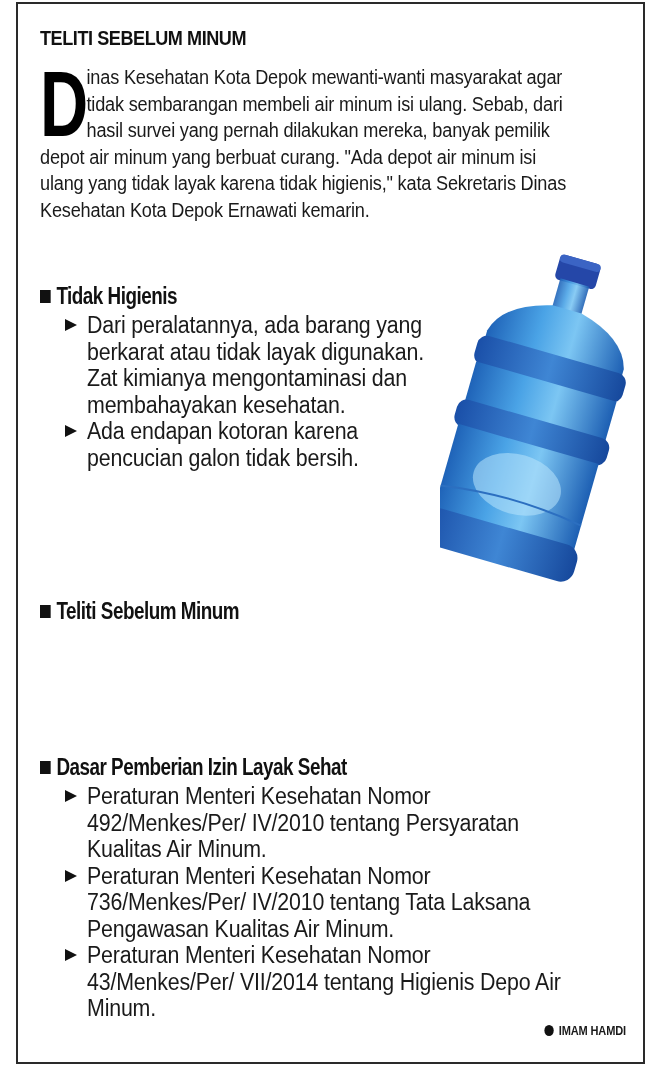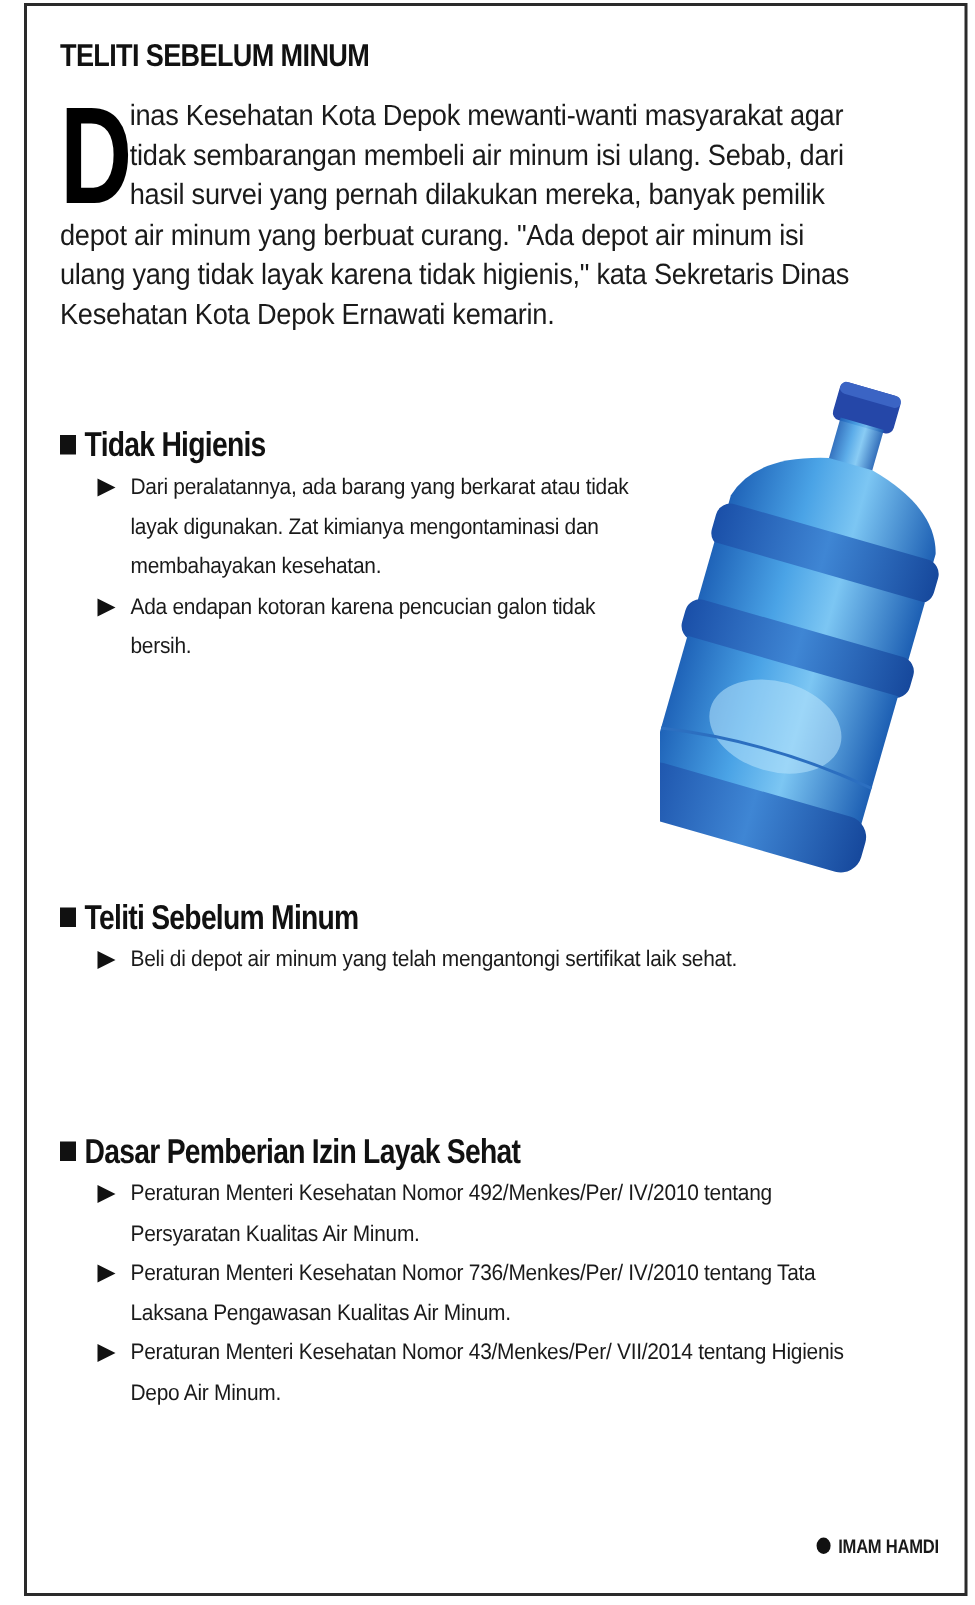--- a/index.html
+++ b/index.html
@@ -5,21 +5,21 @@
   html, body { margin:0; padding:0; background:#fff; }
   body { width:650px; height:1070px; position:relative; overflow:hidden; font-family:"Liberation Sans", sans-serif; color:#1a1a1a; }
   .frame { position:absolute; left:16px; top:2px; width:629px; height:1062px; border:2px solid #2a2a2a; box-sizing:border-box; background:#fff; }
   .title { position:absolute; left:40px; top:26px; font-family:"Liberation Sans", sans-serif; font-weight:bold; font-size:21px; letter-spacing:-0.5px; transform:scaleX(0.86); transform-origin:left top; color:#111; }
   .body-text { position:absolute; left:40px; top:64px; width:580px; font-size:19.5px; line-height:26.5px; letter-spacing:-0.2px; transform:scaleX(0.93); transform-origin:left top; }
   .dropcap { float:left; font-family:"Liberation Sans", sans-serif; font-weight:bold; font-size:92px; line-height:76px; height:76px; margin:2px 6px 0 0; transform:scaleX(0.78); transform-origin:left top; width:44px; color:#000; }
   .section { position:absolute; left:40px; }
   .section-head { font-weight:bold; font-size:23px; letter-spacing:-0.6px; transform:scaleX(0.82); transform-origin:left top; white-space:nowrap; color:#111; display:flex; align-items:center; }
   .square { display:inline-block; width:13px; height:13px; background:#111; margin-right:7px; }
   ul.items { list-style:none; margin:2px 0 0 0; padding:0; }
-  ul.items li { position:relative; padding-left:47px; font-size:15px; line-height:26.5px; letter-spacing:-0.2px; }
+  ul.items li { position:relative; padding-left:47px; font-size:23px; line-height:26.5px; letter-spacing:-0.2px; }
   ul.items li .tri { position:absolute; left:25px; top:7px; width:0; height:0; border-top:6.5px solid transparent; border-bottom:6.5px solid transparent; border-left:12px solid #111; }
   .txt { display:block; transform:scaleX(0.93); transform-origin:left top; }
   .credit { position:absolute; right:24px; top:1023px; font-weight:bold; font-size:13px; letter-spacing:-0.2px; display:flex; align-items:center; transform:scaleX(0.85); transform-origin:right center; }
   .dot { display:inline-block; width:11px; height:11px; border-radius:50%; background:#111; margin-right:6px; }
   .bottle { position:absolute; left:440px; top:250px; width:210px; height:345px; }
 </style>
 </head>
 <body>
 
 <div class="frame"></div>
@@ -75,24 +75,20 @@
       </li>
   </ul>
 </div>
 
 <div class="section" style="top:598px; width:580px;">
   <div class="section-head">
       <span class="square"></span>
       <span>Teliti Sebelum Minum</span>
     </div>
   <ul class="items">
-    <li>
-        <span class="tri"></span>
-        <span class="txt">Beli di depot air minum yang telah mengantongi sertifikat laik sehat.</span>
-      </li>
   </ul>
 </div>
 
 <div class="section" style="top:754px; width:580px;">
   <div class="section-head">
       <span class="square"></span>
       <span>Dasar Pemberian Izin Layak Sehat</span>
     </div>
   <ul class="items">
     <li>

